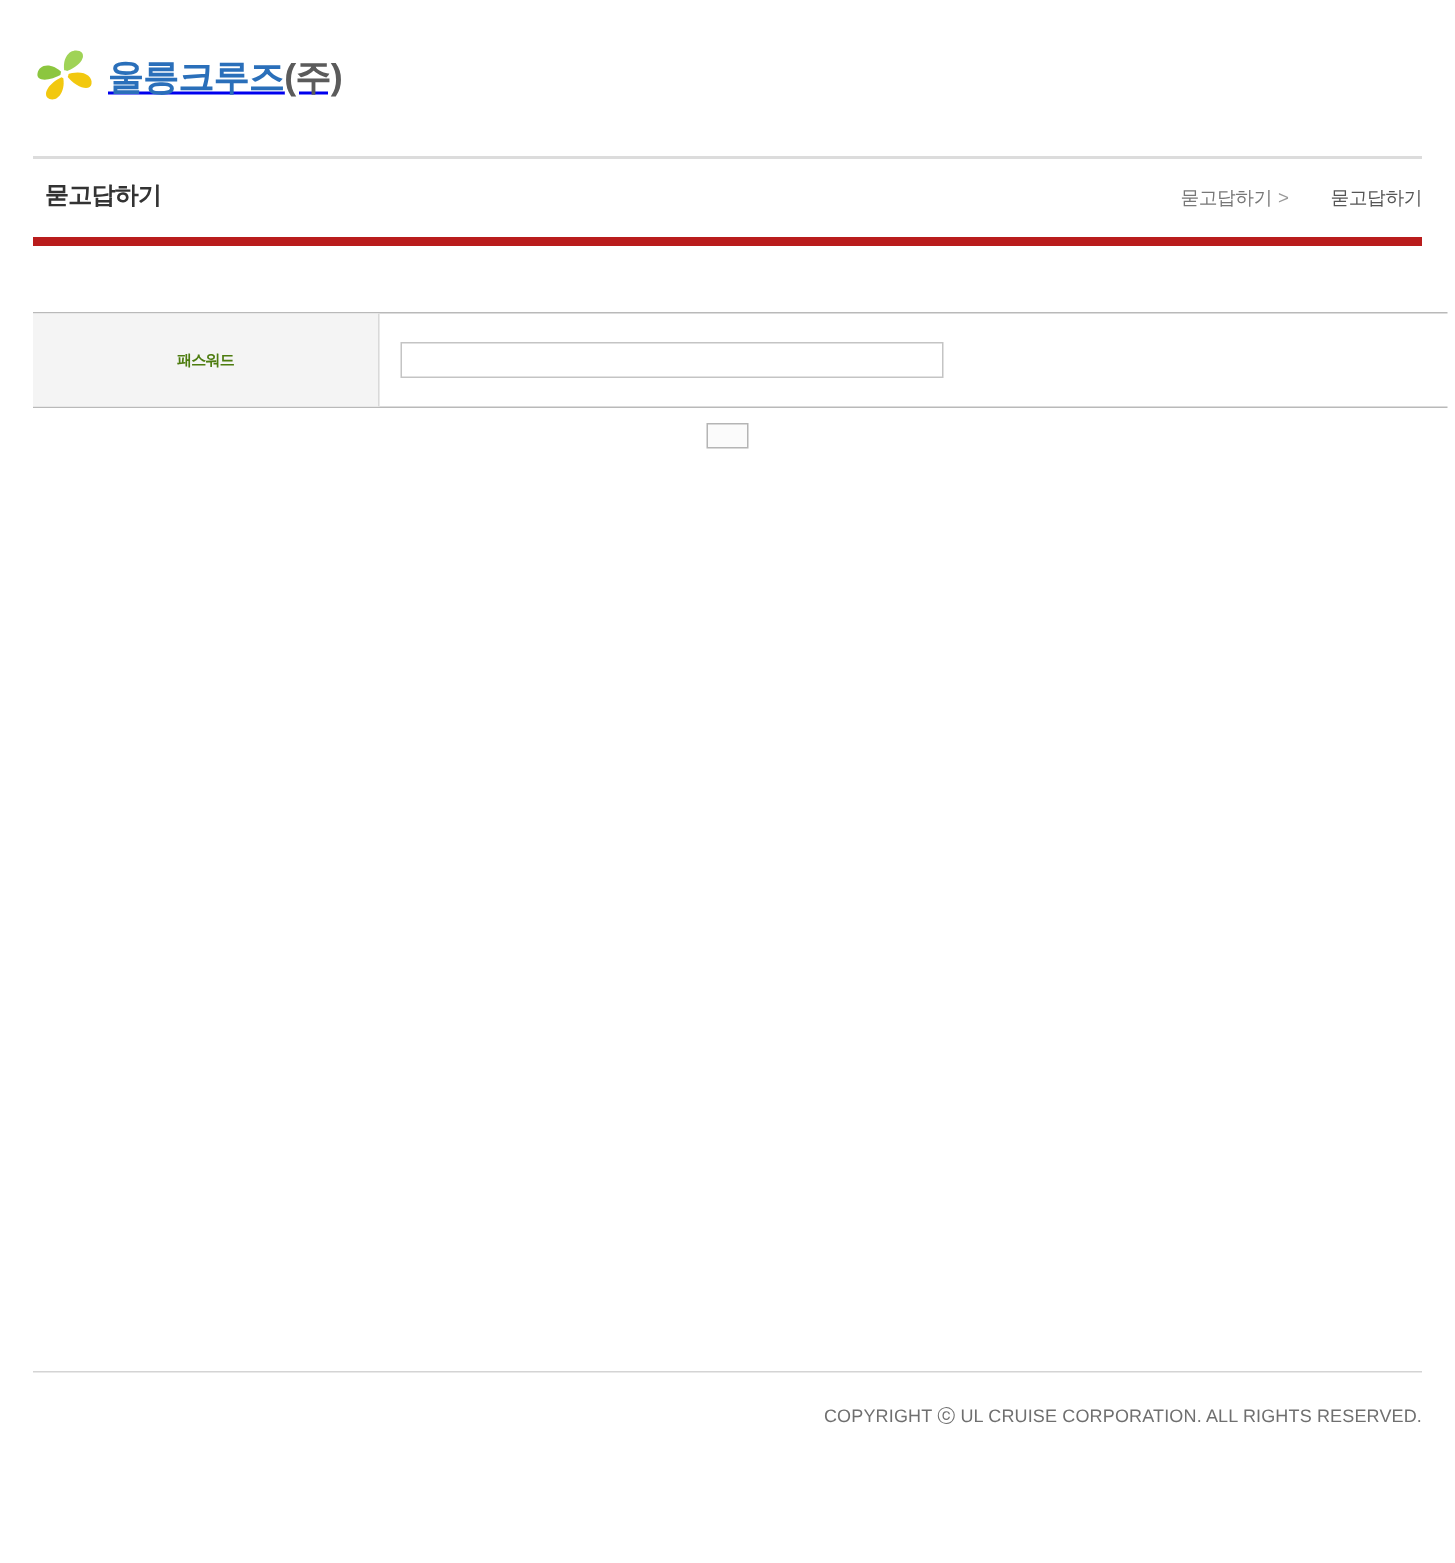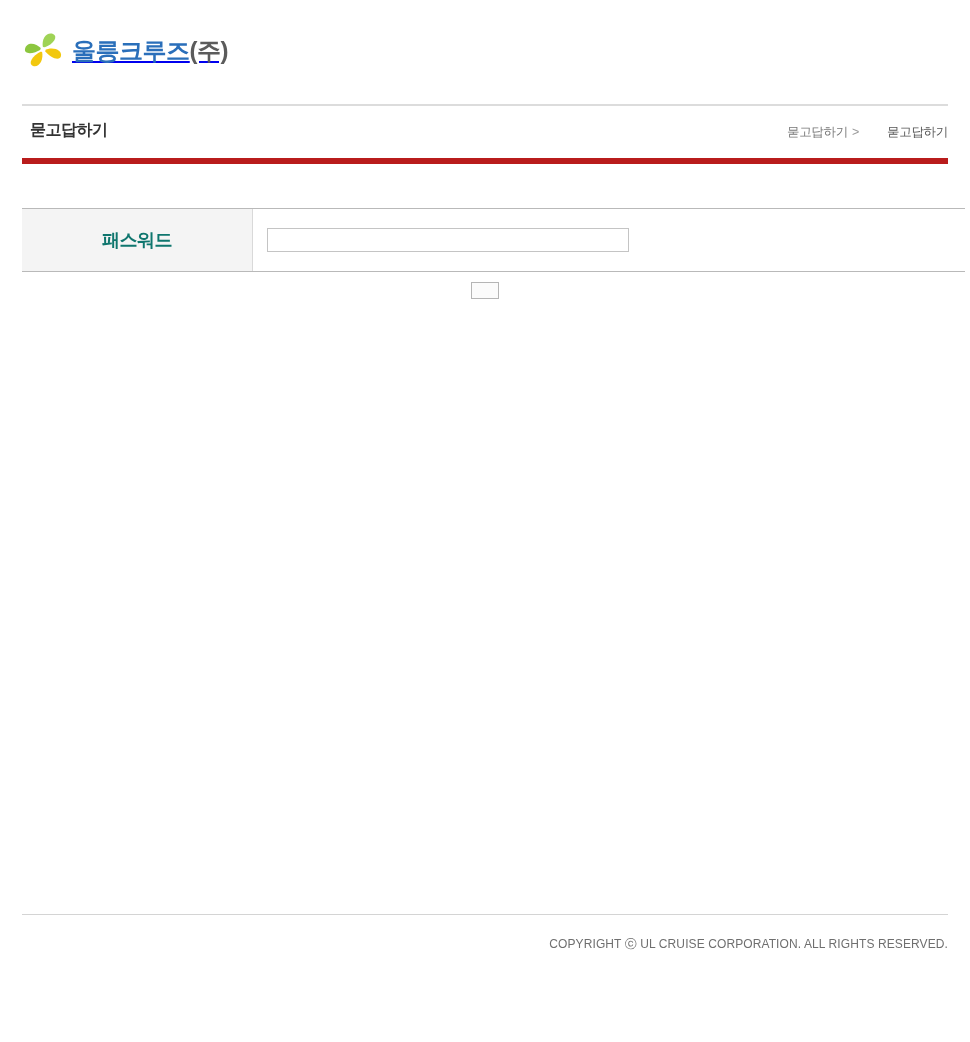--- a/index.html
+++ b/index.html
@@ -94,23 +94,23 @@
   }
   .form-label-cell {
     width: 230px;
     flex: none;
     background: #f4f4f4;
     border-right: 1px solid #d9d9d9;
     height: 62px;
     display: flex;
     align-items: center;
     justify-content: center;
-    font-size: 18px;
+    font-size: 10px;
     font-weight: bold;
-    color: #0f766e;
+    color: #4d7c0f;
     letter-spacing: -0.5px;
   }
   .form-field-cell {
     flex: 1;
     height: 62px;
     display: flex;
     align-items: center;
     padding-left: 14px;
   }
   .password-input {

